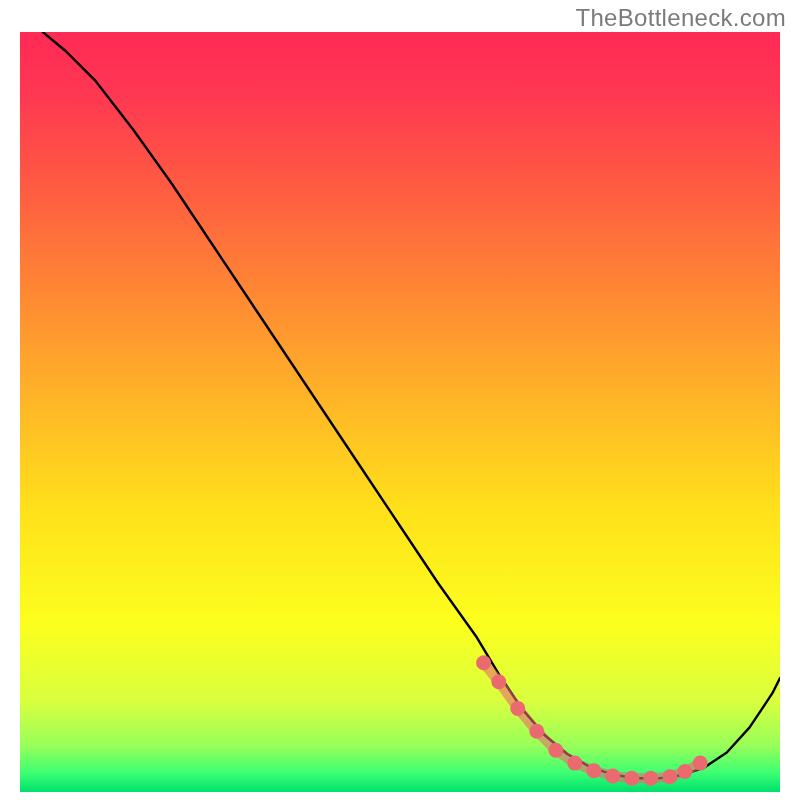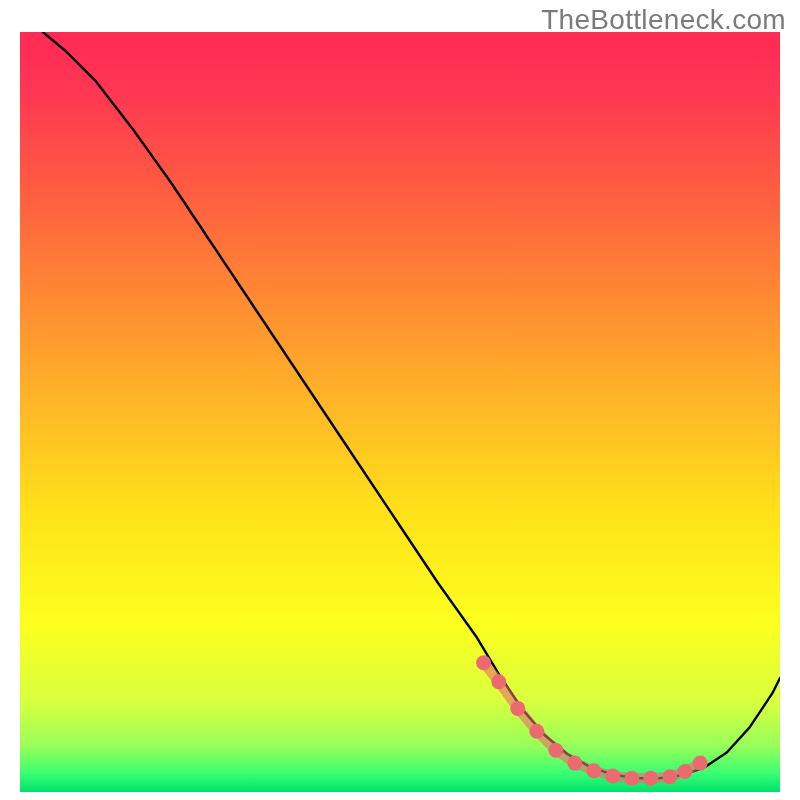--- a/index.html
+++ b/index.html
@@ -13,21 +13,21 @@
   }
   .wrap {
     position: relative;
     width: 800px;
     height: 800px;
   }
   .watermark {
     position: absolute;
     top: 4px;
     right: 14px;
-    font-size: 28px;
+    font-size: 24px;
     font-weight: 500;
     color: #7b7b7b;
     letter-spacing: 0.3px;
     text-align: right;
   }
   .plot {
     position: absolute;
     left: 20px;
     top: 32px;
     width: 760px;

